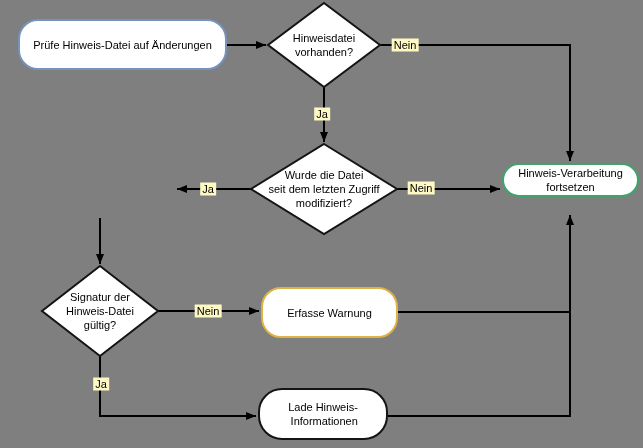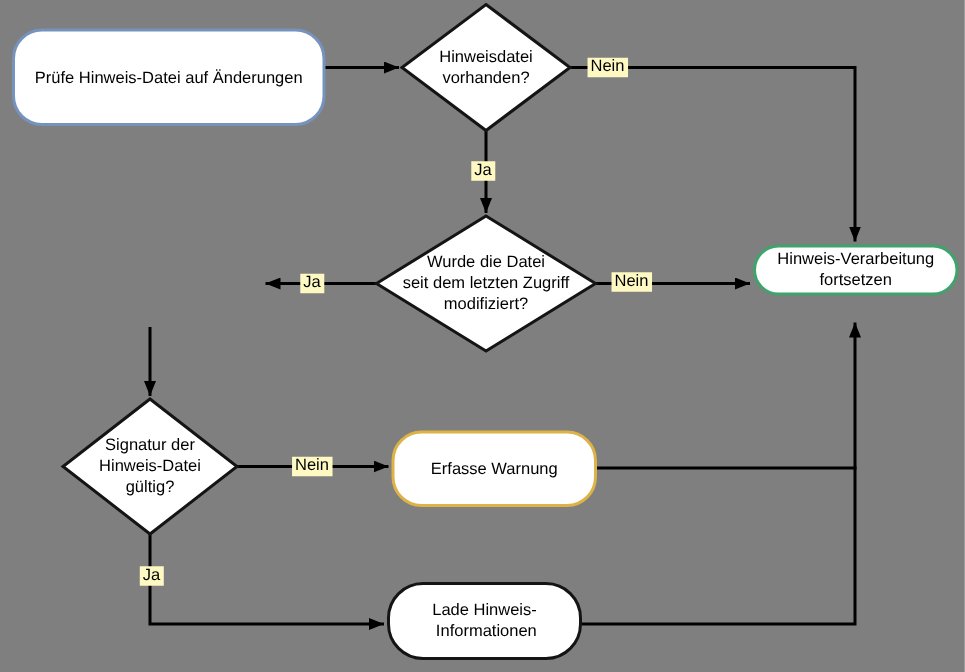--- a/index.html
+++ b/index.html
@@ -81,21 +81,21 @@
     <path class="edge" d="M 158 311 H 259" marker-end="url(#arrow)"></path>
     <path class="edge" d="M 100 356 V 416 H 256" marker-end="url(#arrow)"></path>
     <path class="edge" d="M 388 312 H 571"></path>
     <path class="edge" d="M 388 416 H 570 V 215" marker-end="url(#arrow)"></path>
 
     <polygon class="diamond" points="324,3 380,45 324,87 268,45"></polygon>
     <polygon class="diamond" points="324,144 397,189 324,234 251,189"></polygon>
     <polygon class="diamond" points="100,266 158,311 100,356 42,311"></polygon>
   </svg>
 
-  <div class="node" style="left: 8px; top: 19px; width: 209px; height: 65px; border-radius: 20px; border-color: rgb(117, 147, 190); justify-content: center;">
+  <div class="node" style="left: 18px; top: 19px; width: 209px; height: 51px; border-radius: 20px; border-color: rgb(117, 147, 190); justify-content: center;">
     <span>Prüfe Hinweis-Datei auf Änderungen</span>
   </div>
 
 
   <div class="node" style="left: 502px; top: 163px; width: 137px; height: 34px; border-radius: 22px; border-color: rgb(63, 164, 107);">
     <span>Hinweis-Verarbeitung
 fortsetzen</span>
   </div>
 
   <div class="node" style="left: 261px; top: 287px; width: 137px; height: 51px; border-radius: 20px; border-color: rgb(221, 178, 71);">

